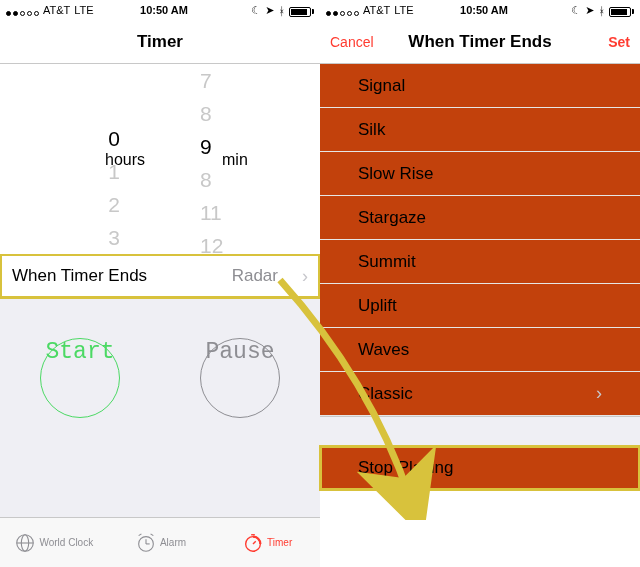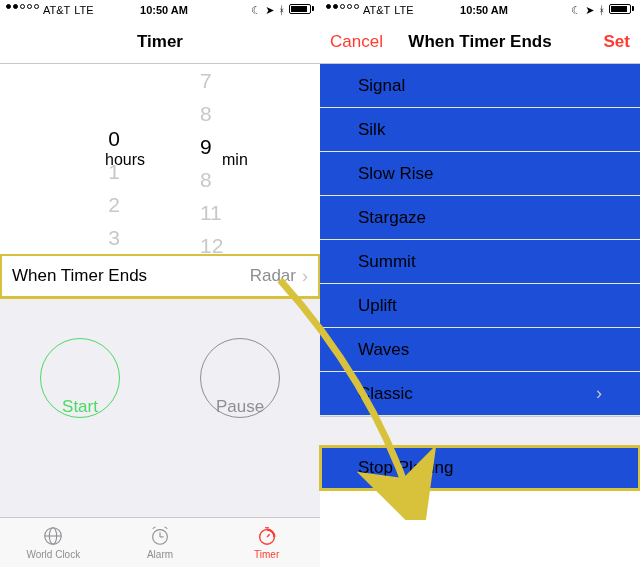--- a/index.html
+++ b/index.html
@@ -3,69 +3,69 @@
 <meta charset="utf-8">
 <style>
   * { box-sizing: border-box; margin: 0; padding: 0; }
   body { font-family: -apple-system, "Helvetica Neue", Helvetica, Arial, sans-serif; background: #fff; width: 640px; height: 567px; position: relative; overflow: hidden; }
   .screen { position: absolute; top: 0; width: 320px; height: 567px; background: #fff; }
   .screen-left { left: 0; }
   .screen-right { left: 320px; }
 
   
   .status { height: 20px; font-size: 11px; display: flex; align-items: center; padding: 0 6px; color: #000; justify-content: space-between; }
-  .status .sb-left, .status .sb-right { display: flex; align-items: flex-start; gap: 4px; }
+  .status .sb-left, .status .sb-right { display: flex; align-items: flex-end; gap: 4px; }
   .status .sb-center { position: absolute; left: 8px; right: 0; text-align: center; font-weight: 600; }
   .dots { display: inline-flex; gap: 2px; }
   .dot { width: 5px; height: 5px; border-radius: 50%; border: 0.8px solid #000; }
   .dot.fill { background: #000; }
   .moon { font-size: 11px; }
   .bt { font-size: 11px; }
   .battery { display: inline-flex; align-items: center; }
   .battery .body { width: 22px; height: 10px; border: 1px solid #000; border-radius: 2px; position: relative; }
   .battery .fill { position: absolute; left: 1px; top: 1px; bottom: 1px; width: 16px; background: #000; }
   .battery .tip { width: 2px; height: 5px; background: #000; margin-left: 1px; border-radius: 0 1px 1px 0; }
 
   
   .nav { height: 44px; display: flex; align-items: center; justify-content: center; position: relative; border-bottom: 0.5px solid #c8c8c8; }
   .nav-title { font-size: 17px; font-weight: 600; }
-  .nav-left, .nav-right { position: absolute; top: 0; height: 44px; display: flex; align-items: center; font-size: 17px; color: #ff3b30; padding: 0 10px; }
+  .nav-left, .nav-right { position: absolute; top: 0; height: 44px; display: flex; align-items: center; font-size: 14px; color: #ff3b30; padding: 0 10px; }
   .nav-left { left: 0; }
   .nav-right { right: 0; font-weight: 700; }
 
   
   .picker { height: 190px; position: relative; display: flex; color: #000; background: #fff; }
   .picker-col { flex: 1; display: flex; flex-direction: column; align-items: center; justify-content: flex-start; font-size: 21px; line-height: 33px; color: #c8c8c8; overflow: hidden; position: relative; }
   .picker-col .row { height: 33px; }
   .picker-col .row.sel { color: #000; font-weight: 400; }
   .picker .unit { position: absolute; top: 87px; font-size: 16px; color: #000; }
   .unit-hours { left: 105px; }
   .unit-min { left: 222px; }
 
   
   .settings-row { height: 44px; background: #fff; border-top: 0.5px solid #c8c8c8; border-bottom: 0.5px solid #c8c8c8; display: flex; align-items: center; padding: 0 12px; font-size: 17px; justify-content: space-between; }
-  .settings-row .value { color: #8e8e93; display: flex; align-items: center; gap: 6px; }
+  .settings-row .value { color: #8e8e93; display: flex; align-items: center; gap: 24px; }
   .chev { color: #c7c7cc; font-size: 18px; }
 
   .highlight-yellow { outline: 3px solid #d8c23c; outline-offset: -2px; }
 
   
   .buttons { background: #efeff4; height: 220px; display: flex; align-items: flex-start; justify-content: space-around; padding-top: 40px; }
-  .circle-btn { width: 80px; height: 80px; border-radius: 50%; display: flex; align-items: flex-end; justify-content: center; font-size: 17px; background: transparent; }
+  .circle-btn { width: 80px; height: 80px; border-radius: 50%; display: flex; align-items: flex-start; justify-content: center; font-size: 23px; background: transparent; font-family: Liberation Mono, monospace; }
   .circle-btn.start { border: 1.5px solid #4cd964; color: #4cd964; }
   .circle-btn.pause { border: 1.5px solid #8e8e93; color: #8e8e93; }
 
   
   .tabbar { position: absolute; bottom: 0; left: 0; right: 0; height: 50px; background: #f8f8f8; border-top: 0.5px solid #c8c8c8; display: flex; }
-  .tab { flex: 1; display: flex; flex-direction: column; align-items: center; justify-content: center; font-size: 10px; color: #8e8e93; gap: 2px; }
+  .tab { flex: 1; display: flex; flex-direction: row; align-items: center; justify-content: center; font-size: 10px; color: #8e8e93; gap: 2px; }
   .tab.active { color: #ff3b30; }
   .tab svg { width: 24px; height: 22px; }
 
   
-  .list { background: #1d4ed8; }
+  .list { background: #c2410c; }
   .list-row { height: 44px; border-bottom: 0.5px solid #e6e6e6; display: flex; align-items: center; padding: 0 38px 0 38px; font-size: 17px; justify-content: space-between; }
   .list-row .chev { color: #c7c7cc; }
   .section-gap { height: 30px; background: #efeff4; border-top: 0.5px solid #c8c8c8; border-bottom: 0.5px solid #c8c8c8; }
 
   
   .arrow-svg { position: absolute; left: 250px; top: 260px; width: 200px; height: 260px; pointer-events: none; z-index: 10; }
 </style>
 </head>
 <body>
 

